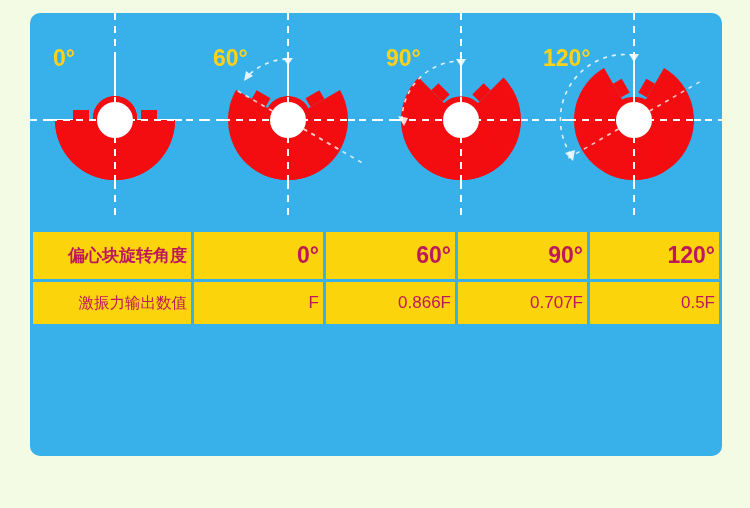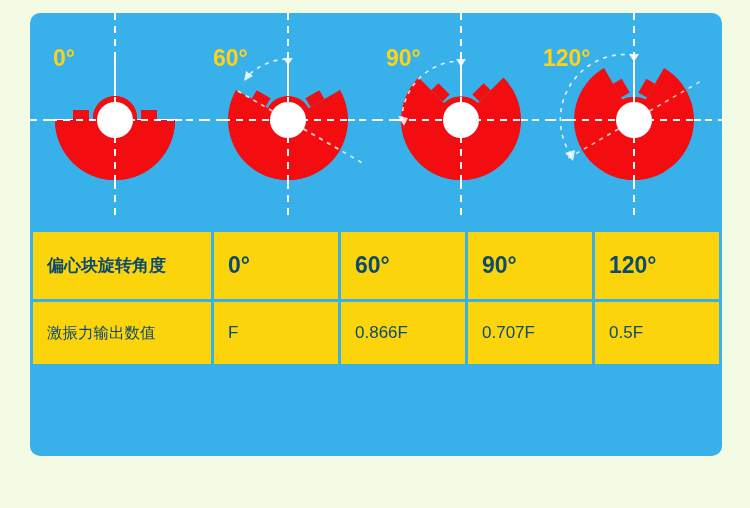--- a/index.html
+++ b/index.html
@@ -63,23 +63,23 @@
     position: absolute;
     left: 30px;
     top: 229px;
     width: 692px;
     border-collapse: separate;
     border-spacing: 3px;
     table-layout: fixed;
   }
   .tbl td {
     background: #fcd40b;
-    text-align: left;
-    color: #0c4a6e;
-    padding: 14px;
+    text-align: right;
+    color: #be185d;
+    padding: 4px;
     height: 39px;
     vertical-align: middle;
   }
   .tbl .rowhead {
     width: 150px;
   }
   .tbl tr.r1 td {
     font-weight: bold;
     font-size: 23px;
   }

